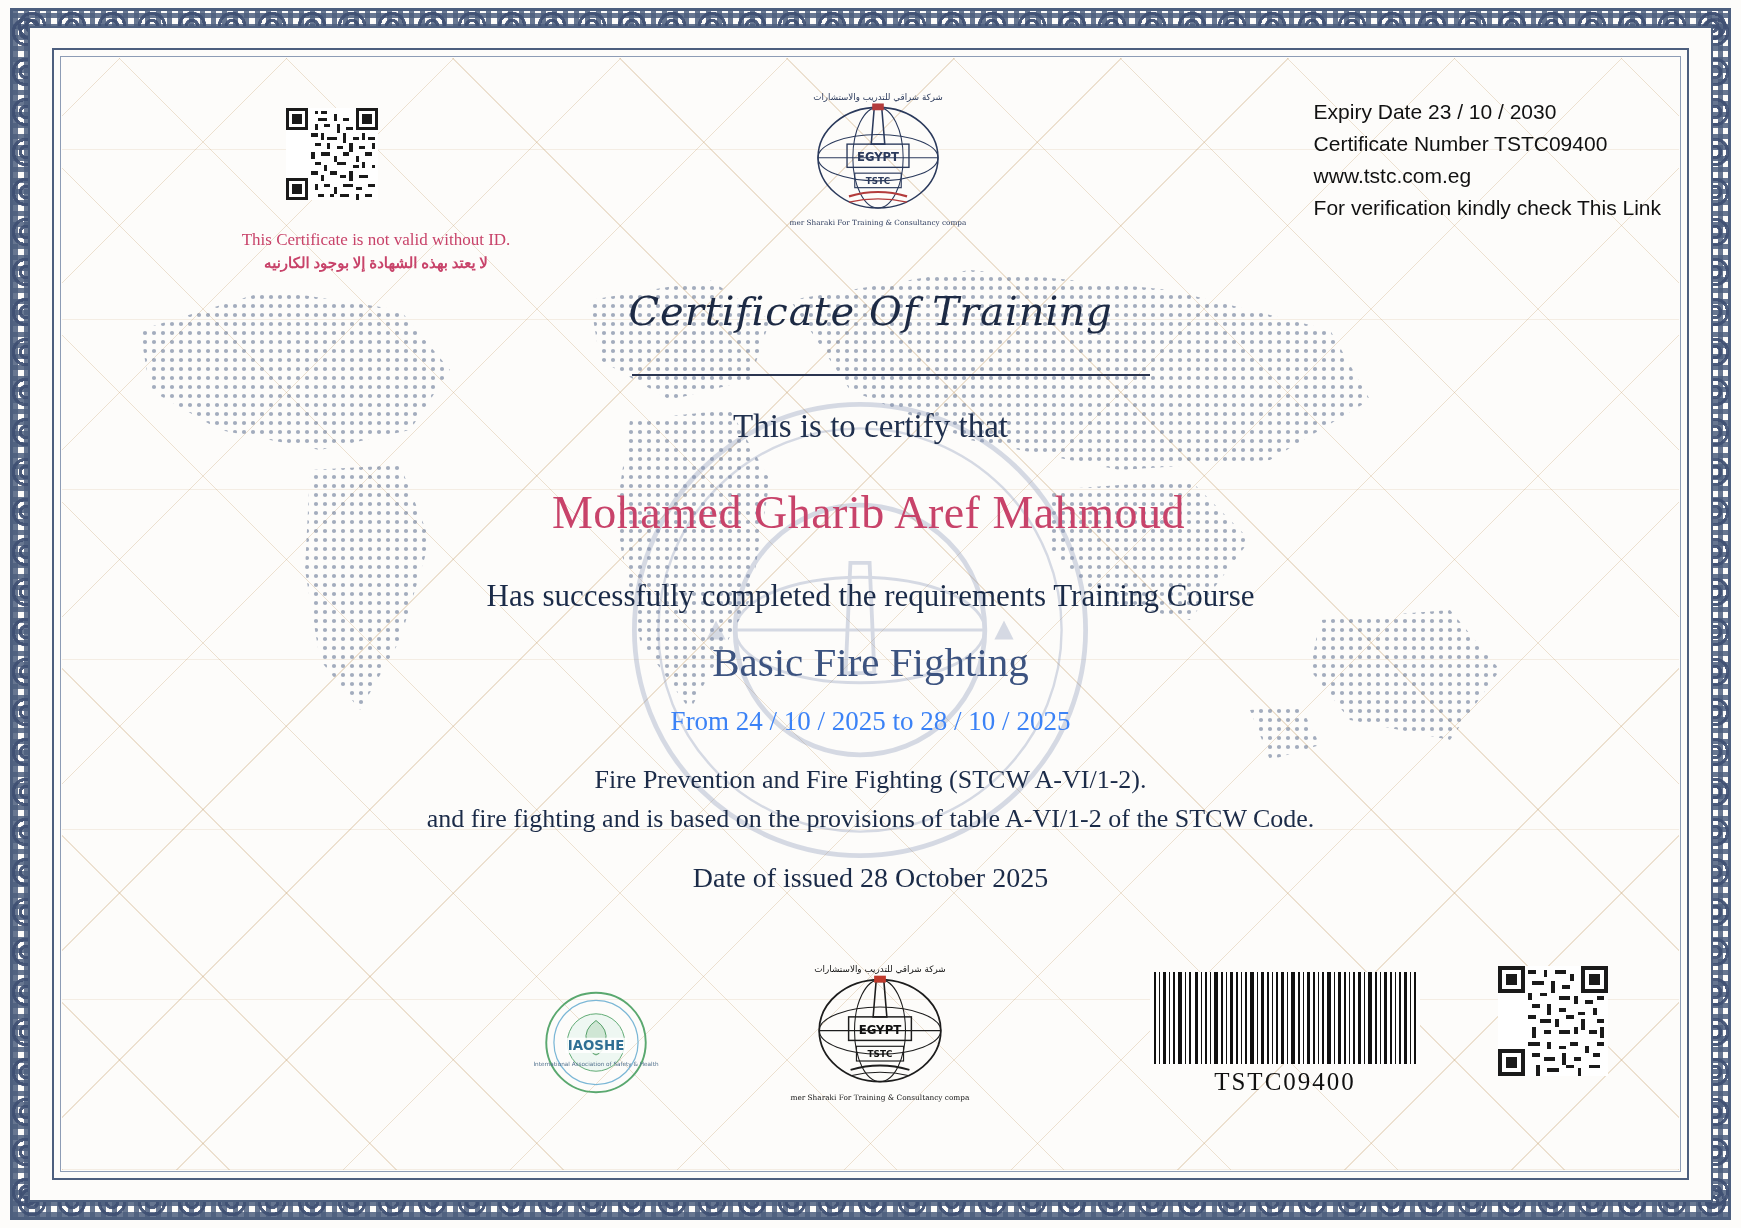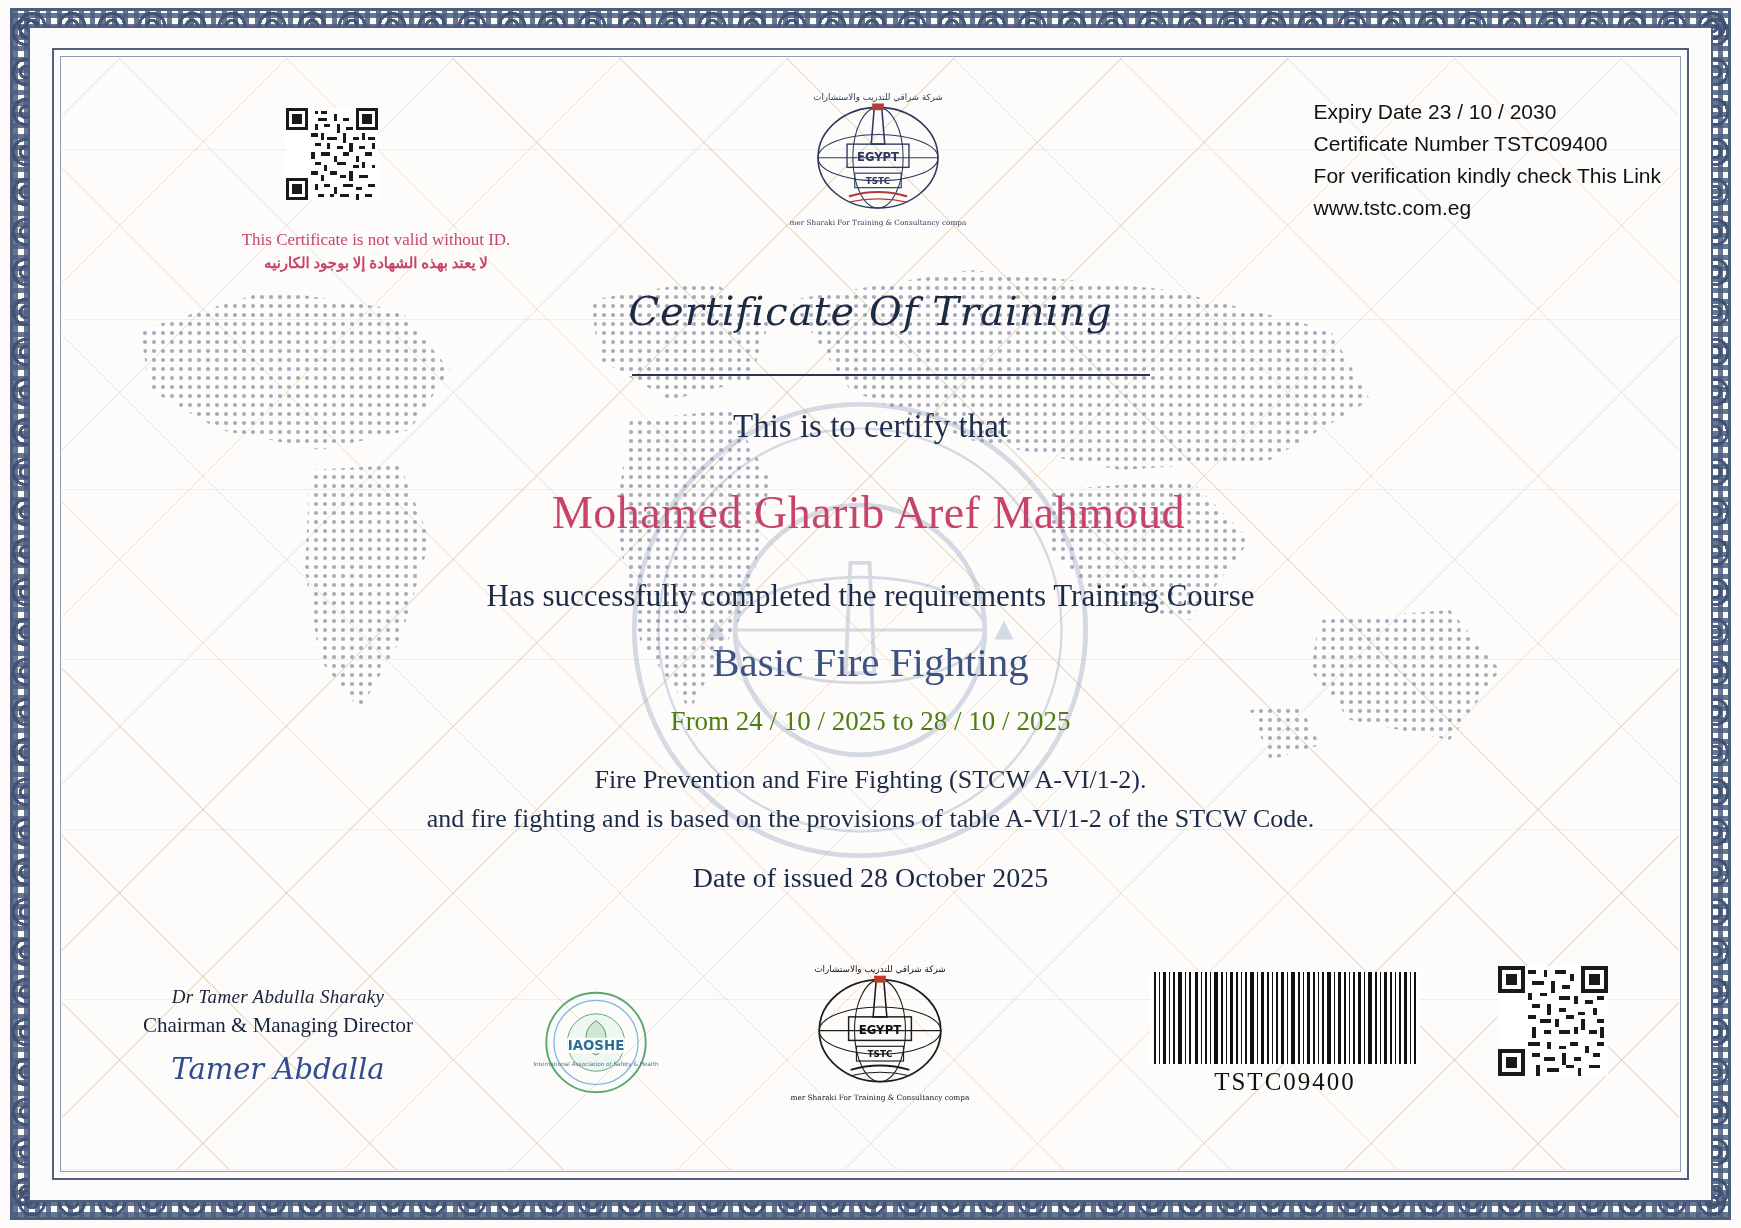--- a/index.html
+++ b/index.html
@@ -248,21 +248,21 @@
     color: #3c5380;
   }
 
   .dates {
     position: absolute;
     left: 0;
     right: 0;
     top: 706px;
     text-align: center;
     font-size: 27px;
-    color: #4d7c0f;
+    color: #3b82f6;
   }
 
   .desc {
     position: absolute;
     left: 0;
     right: 0;
     top: 760px;
     text-align: center;
     font-size: 26px;
     color: #1b2b48;
@@ -487,45 +487,40 @@
         <path d="M60 112 q30 -9 60 0" fill="none" stroke="#b33b3b" stroke-width="2.2"></path>
         <path d="M60 118 q30 -7 60 0" fill="none" stroke="#b33b3b" stroke-width="1.4"></path>
         <text x="90" y="142" font-size="7.5" font-family="DejaVu Serif, serif" text-anchor="middle" fill="#2b3a5c">Tamer Sharaki For Training &amp; Consultancy company</text>
         <text x="90" y="12" font-size="9" font-family="DejaVu Sans, sans-serif" text-anchor="middle" fill="#2b3a5c" direction="rtl">شركة شراقي للتدريب والاستشارات</text>
       </svg>
     </div>
 
     <div class="meta">
       <div>Expiry Date 23 / 10 / 2030</div>
       <div>Certificate Number TSTC09400</div>
+      <div>www.tstc.com.eg</div>
       <div>For verification kindly check This Link</div>
-      <div>www.tstc.com.eg</div>
     </div>
 
     <div class="title">Certificate Of Training</div>
     <div class="title-rule"></div>
 
     <div class="certify">This is to certify that</div>
     <div class="recipient">Mohamed Gharib Aref Mahmoud</div>
     <div class="completed">Has successfully completed the requirements Training Course</div>
     <div class="course">Basic Fire Fighting</div>
     <div class="dates">From 24 / 10 / 2025  to  28 / 10 / 2025</div>
 
     <div class="desc">
       <div>Fire Prevention and Fire Fighting (STCW A-VI/1-2).</div>
       <div>and fire fighting and is based on the provisions of table A-VI/1-2 of the STCW Code.</div>
     </div>
 
     <div class="issued">Date of issued 28 October 2025</div>
 
-    <div class="signer">
-      <div class="name">Dr Tamer Abdulla Sharaky</div>
-      <div class="role">Chairman &amp; Managing Director</div>
-      <div class="signature">Tamer Abdalla</div>
-    </div>
 
     <div class="iaoshe">
       <svg viewBox="0 0 140 115" xmlns="http://www.w3.org/2000/svg">
         <circle cx="70" cy="57" r="52" fill="none" stroke="#5aa86f" stroke-width="2"></circle>
         <circle cx="70" cy="57" r="44" fill="none" stroke="#7bb7d6" stroke-width="1.3"></circle>
         <circle cx="70" cy="57" r="30" fill="#eef7f2" stroke="#5aa86f" stroke-width="1"></circle>
         <path d="M70 34 q13 9 10 22 q-3 12 -10 14 q-7 -2 -10 -14 q-3 -13 10 -22 Z" fill="#cfe6d4" stroke="#4f9b63" stroke-width="1"></path>
         <rect x="38" y="52" width="64" height="16" fill="#ffffff" opacity="0.85"></rect>
         <text x="70" y="65" font-size="14" font-family="DejaVu Sans, sans-serif" text-anchor="middle" fill="#2f6f94" font-weight="bold">IAOSHE</text>
         <text x="70" y="82" font-size="6" font-family="DejaVu Sans, sans-serif" text-anchor="middle" fill="#4f6f8c">International Association of Safety &amp; Health</text>

